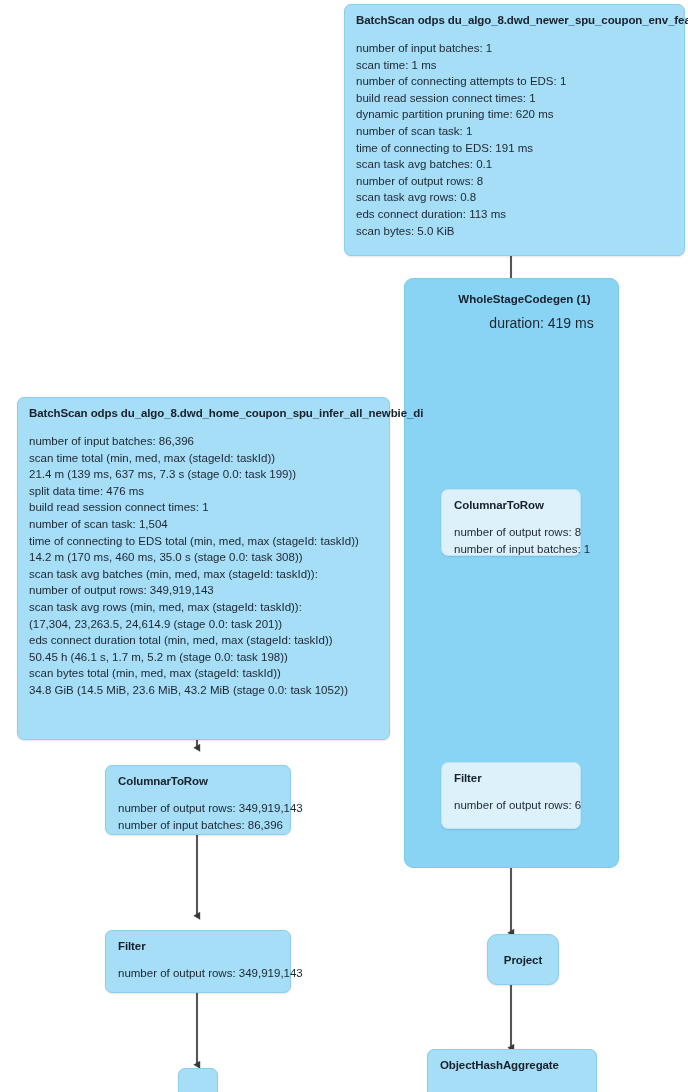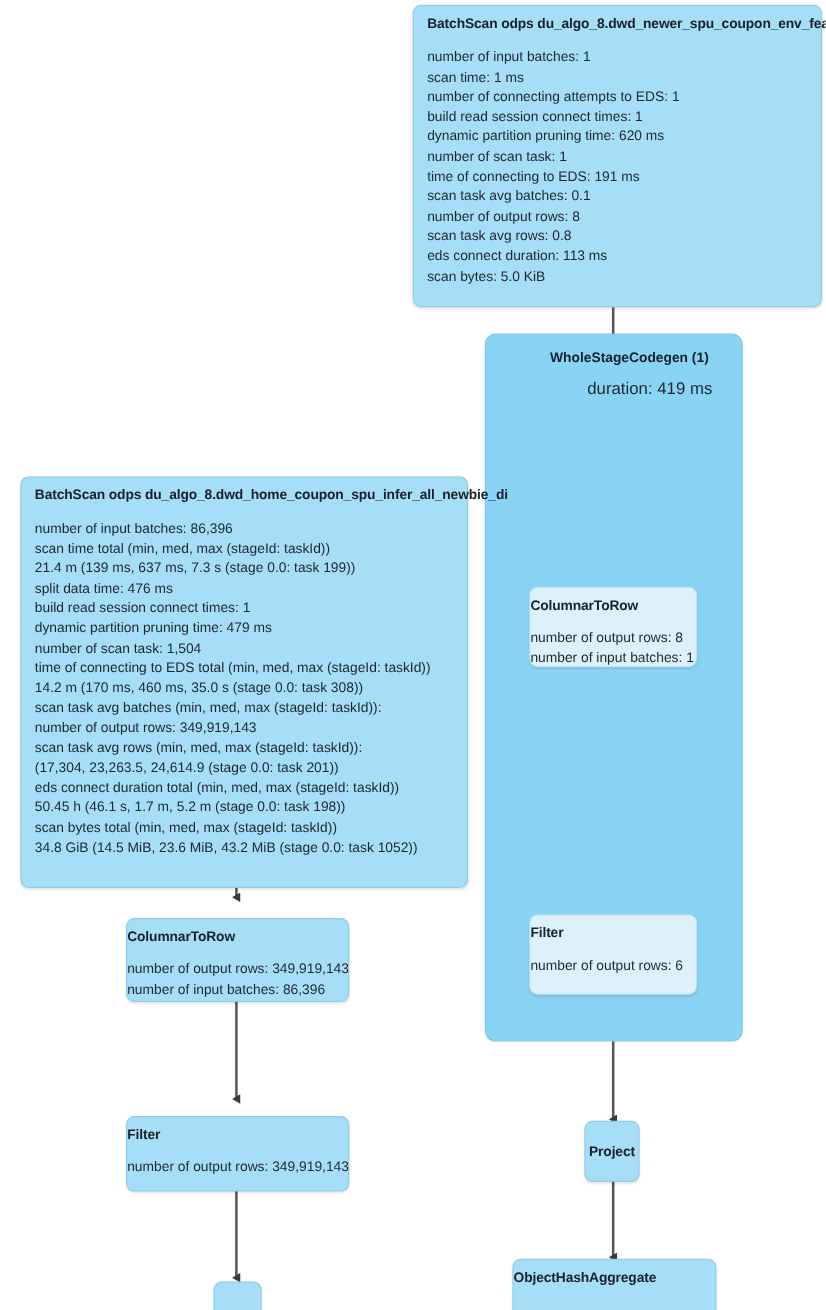--- a/index.html
+++ b/index.html
@@ -58,21 +58,21 @@
   .node-metrics div { white-space: nowrap; }
 
   
   .batchscan {
     padding: 9px 11px 10px 11px;
   }
   .batchscan .node-title { margin-bottom: 14px; }
 
   
   .op {
-    padding: 9px 11px 10px 0;
+    padding: 9px 11px 10px 12px;
   }
   .op .node-title { margin-bottom: 13px; }
 
   
   .cluster-head {
     position: absolute;
     text-align: center;
     font-weight: bold;
     font-size: 11.5px;
     color: #16202b;
@@ -158,37 +158,36 @@
       </div>
   </div>
 
   <div class="node light op" style="left:441px; top:762px; width:140px; height:67px;">
     <div class="node-title">Filter</div>
     <div class="node-metrics">
         <div>number of output rows: 6</div>
       </div>
   </div>
 
-  <div class="node centered" style="left:487px; top:934px; width:46px; height:51px;">
+  <div class="node centered" style="left:487px; top:934px; width:72px; height:51px;border-radius:10px;">
     <div class="node-title">Project</div>
   </div>
 
   <div class="node op" style="left:427px; top:1049px; width:170px; height:60px;">
     <div class="node-title">ObjectHashAggregate</div>
   </div>
 
   <div class="node batchscan" style="left:17px; top:352px; width:373px; height:343px;margin-top:45px;">
     <div class="node-title">BatchScan odps du_algo_8.dwd_home_coupon_spu_infer_all_newbie_di</div>
     <div class="node-metrics">
         <div>number of input batches: 86,396</div>
         <div>scan time total (min, med, max (stageId: taskId))</div>
         <div>21.4 m (139 ms, 637 ms, 7.3 s (stage 0.0: task 199))</div>
         <div>split data time: 476 ms</div>
         <div>build read session connect times: 1</div>
-        <div>dynamic partition pruning time: 479 ms</div>
         <div>number of scan task: 1,504</div>
         <div>time of connecting to EDS total (min, med, max (stageId: taskId))</div>
         <div>14.2 m (170 ms, 460 ms, 35.0 s (stage 0.0: task 308))</div>
         <div>scan task avg batches (min, med, max (stageId: taskId)):</div>
         <div>number of output rows: 349,919,143</div>
         <div>scan task avg rows (min, med, max (stageId: taskId)):</div>
         <div>(17,304, 23,263.5, 24,614.9 (stage 0.0: task 201))</div>
         <div>eds connect duration total (min, med, max (stageId: taskId))</div>
         <div>50.45 h (46.1 s, 1.7 m, 5.2 m (stage 0.0: task 198))</div>
         <div>scan bytes total (min, med, max (stageId: taskId))</div>

